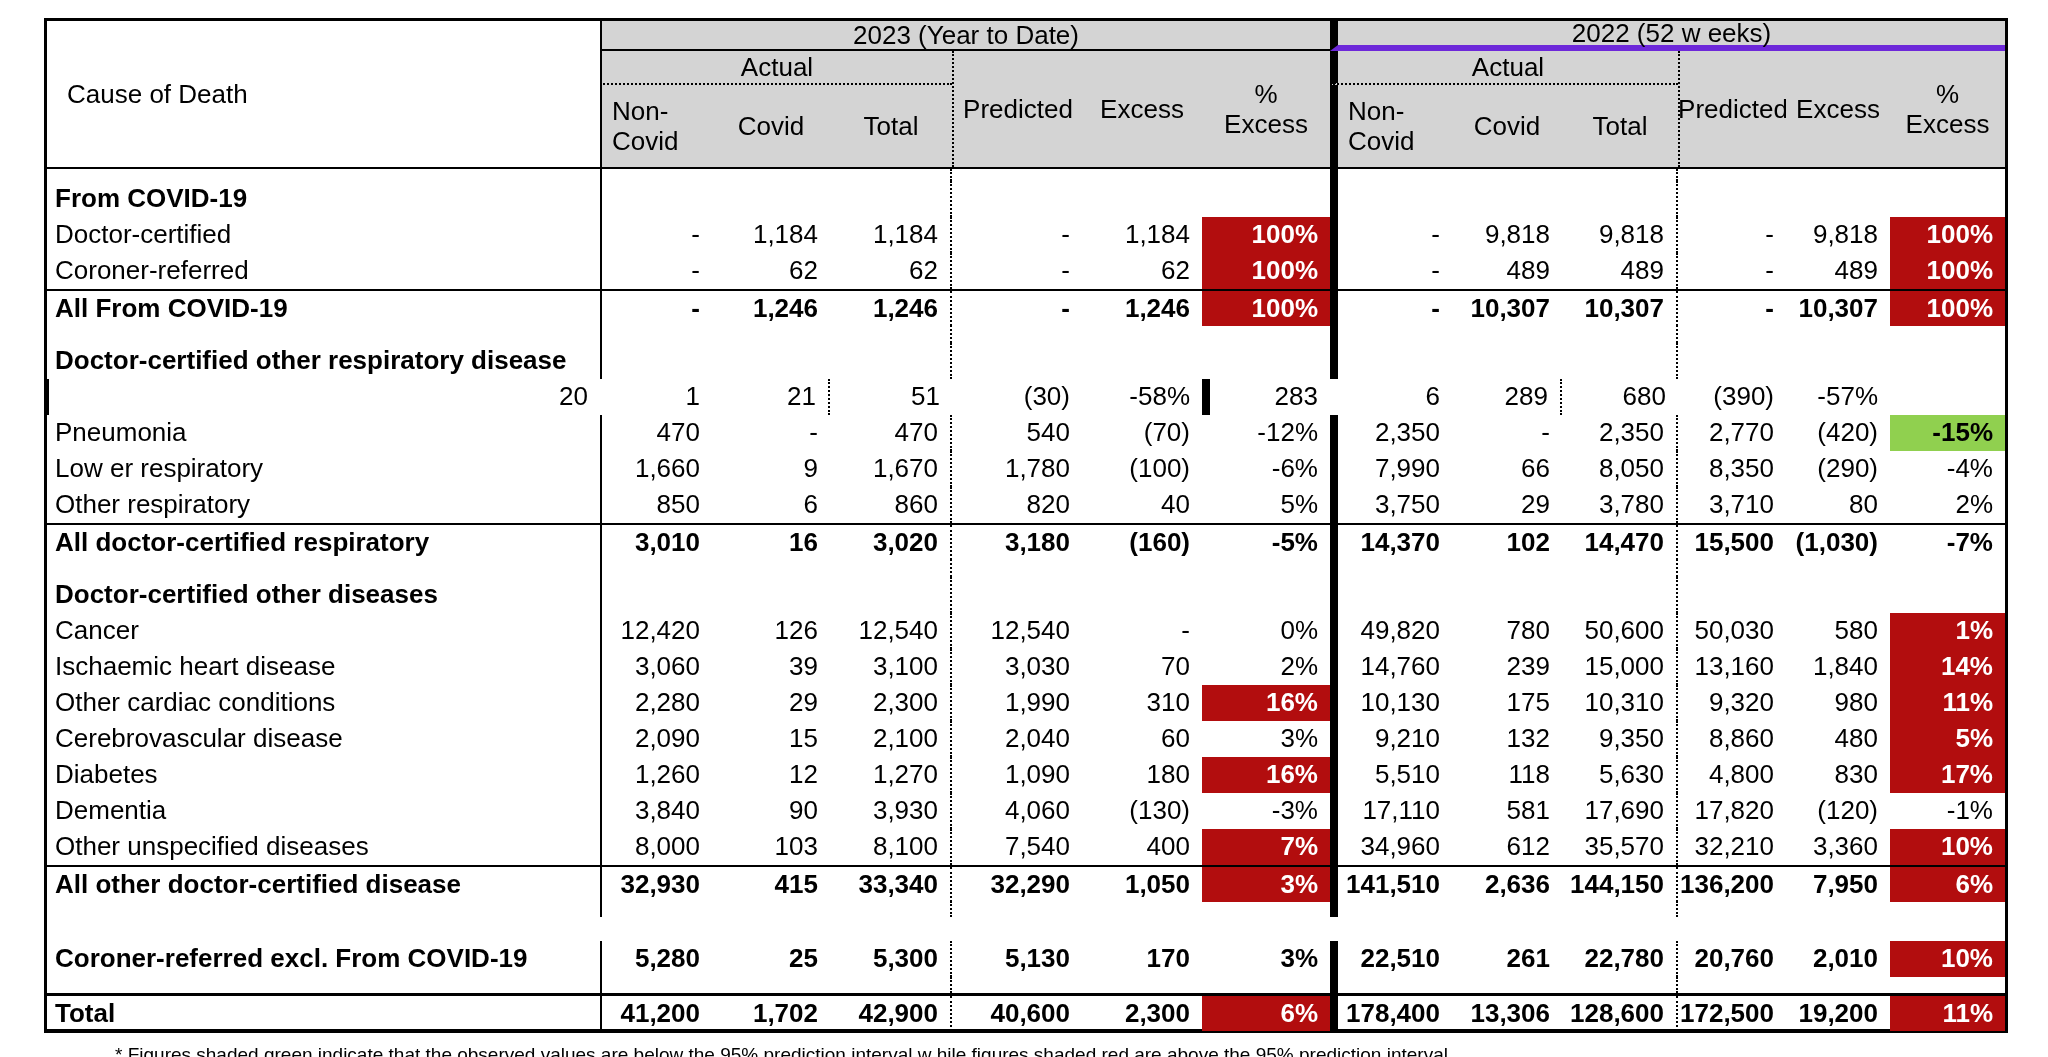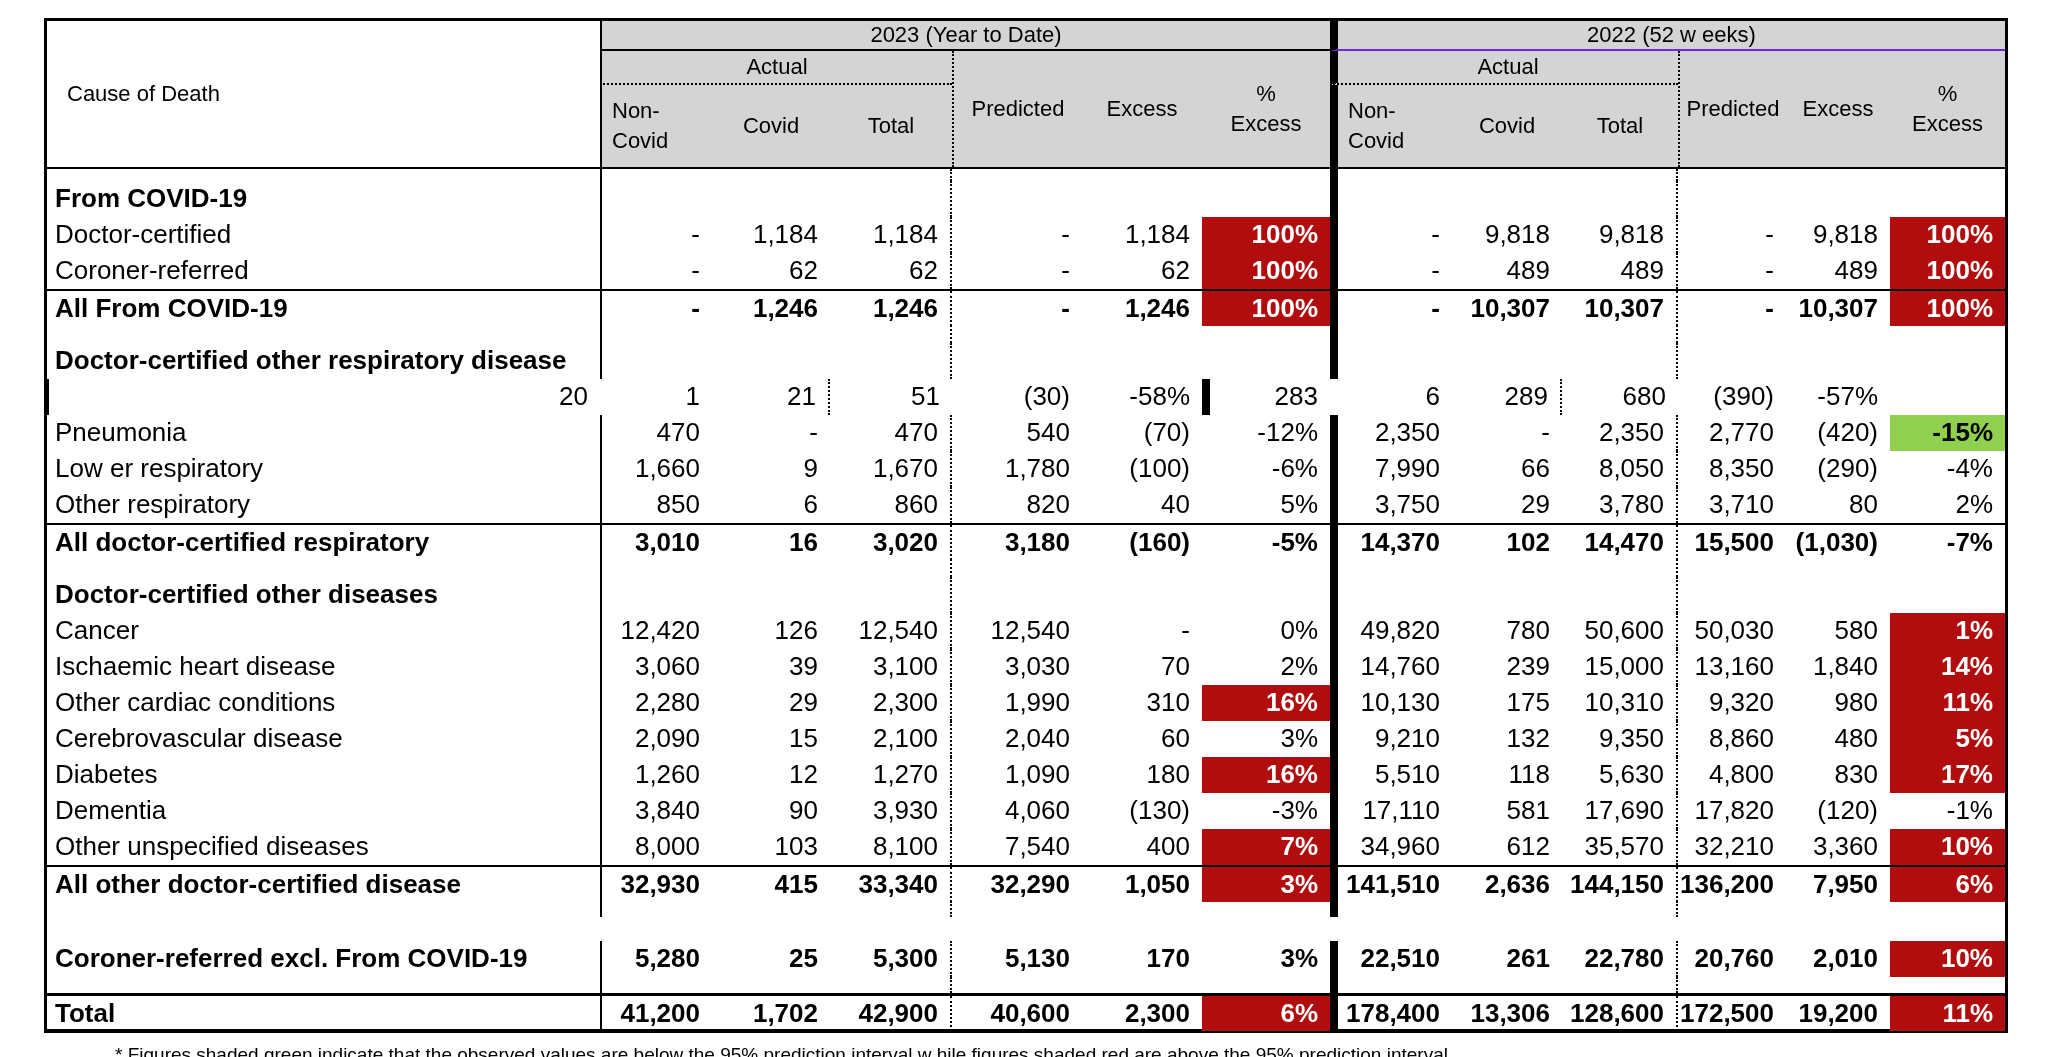--- a/index.html
+++ b/index.html
@@ -12,27 +12,27 @@
     position:absolute; left:44px; top:18px; width:1964px;
     border:3px solid #000; border-bottom-width:4px; background:#fff;
     --cols:553px 112px 118px 122px 130px 120px 128px 122px 110px 116px 108px 104px 1fr;
   }
   
   .thead {
     display:grid; grid-template-columns:var(--cols);
     grid-template-rows:30px 34px 82px; border-bottom:2px solid #000;
   }
   .hc {
-    background:var(--grey); font-size:22px; line-height:30px;
+    background:var(--grey); font-size:26px; line-height:30px;
     display:flex; align-items:center; justify-content:center;
     text-align:center; white-space:pre-line;
   }
   .h-cause  { grid-column:1; grid-row:1/4; background:#fff; justify-content:flex-start; padding-left:20px; }
   .h-year23 { grid-column:2/8;  grid-row:1; border-bottom:2px solid #000; border-left:2px solid #000; }
-  .h-year22 { grid-column:8/14; grid-row:1; border-bottom:2px solid #6d28d9; border-left:8px solid #000; }
+  .h-year22 { grid-column:8/14; grid-row:1; border-bottom:6px solid #6d28d9; border-left:8px solid #000; }
   .h-act23  { grid-column:2/5;  grid-row:2; border-bottom:2px dotted #000; border-left:2px solid #000; }
   .h-act22  { grid-column:8/11; grid-row:2; border-bottom:2px dotted #000; border-left:8px solid #000; }
   .h-nc23   { grid-column:2; grid-row:3; border-left:2px solid #000; justify-content:flex-start; text-align:left; padding-left:10px; }
   .h-cov23  { grid-column:3; grid-row:3; }
   .h-tot23  { grid-column:4; grid-row:3; }
   .h-pred23 { grid-column:5; grid-row:2/4; border-left:2px dotted #000; }
   .h-exc23  { grid-column:6; grid-row:2/4; }
   .h-pct23  { grid-column:7; grid-row:2/4; }
   .h-nc22   { grid-column:8; grid-row:3; border-left:8px solid #000; justify-content:flex-start; text-align:left; padding-left:10px; }
   .h-cov22  { grid-column:9;  grid-row:3; }

